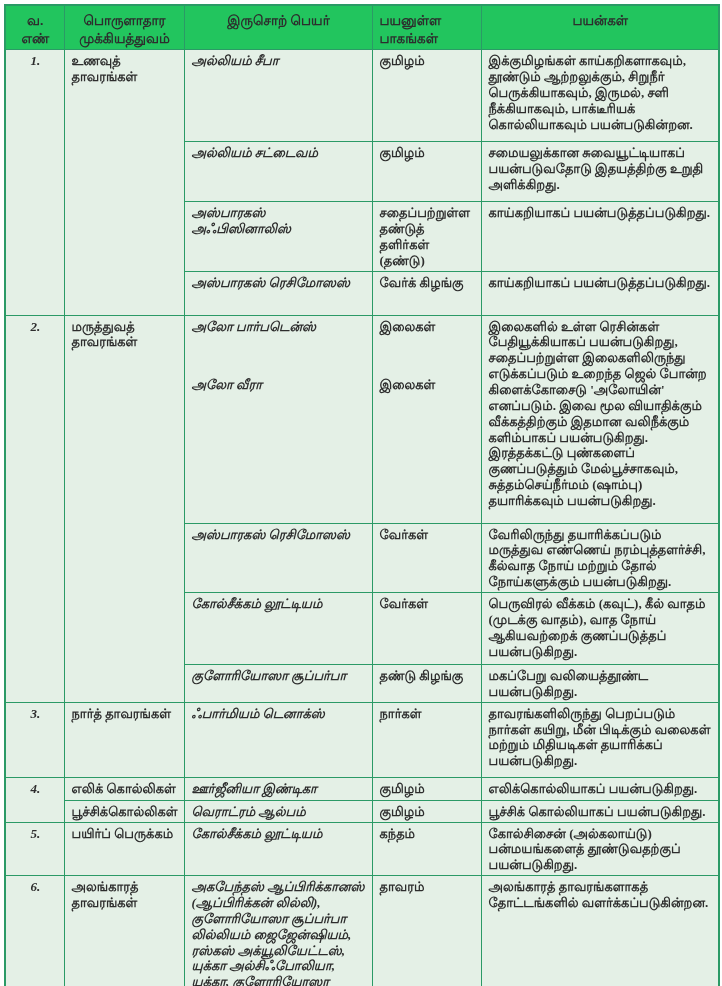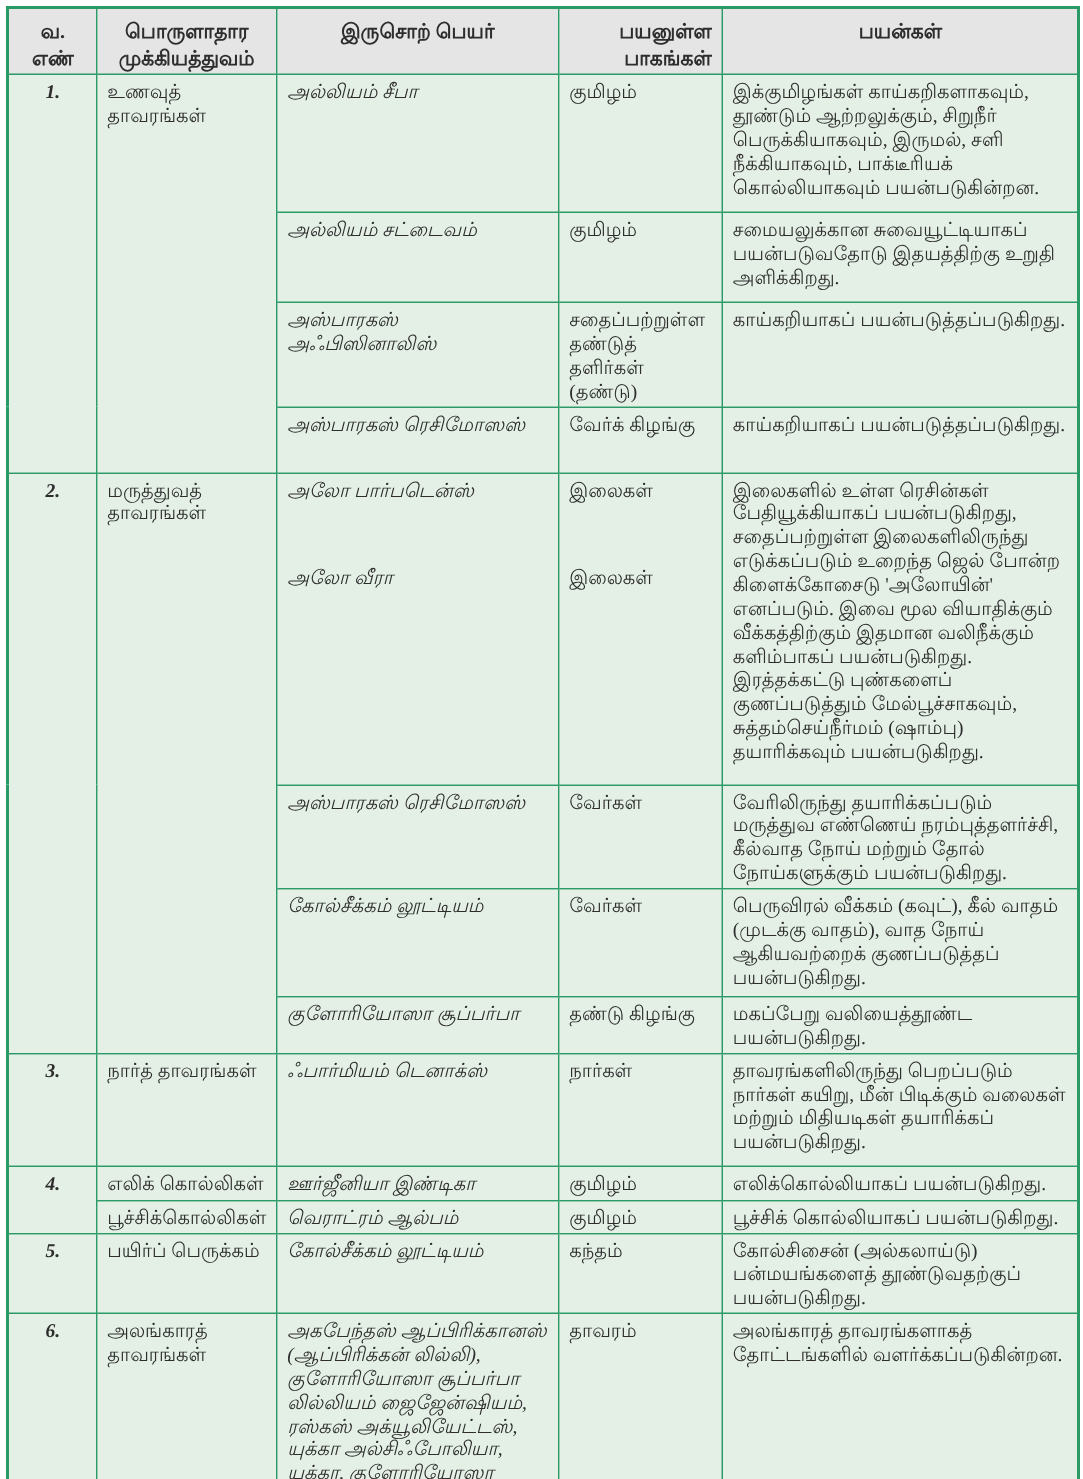--- a/index.html
+++ b/index.html
@@ -19,31 +19,32 @@
   }
   td, th {
     border: 1px solid #2b9a66;
     background: #e4f0e6;
     vertical-align: top;
     padding: 3px 6px 2px 7px;
     font-size: 13px;
     line-height: 1.22;
     overflow: hidden;
     word-wrap: break-word;
+    font-weight: bold;
   }
   th {
-    background: #e5e5e5;
+    background: #22c55e;
     font-weight: bold;
     font-size: 13.5px;
     text-align: center;
     vertical-align: top;
     padding-top: 6px;
     line-height: 1.3;
   }
-  th.left { text-align: right; }
+  th.left { text-align: left; }
   td.num  { text-align: center; font-style: italic; font-weight: bold; }
   td.sci  { font-style: italic; margin-left: 46px; }
   .stack2 { margin-top: 43px; }
 </style>
 </head>
 <body>
 
 <div class="sheet">
   <table class="econ">
     <colgroup>

